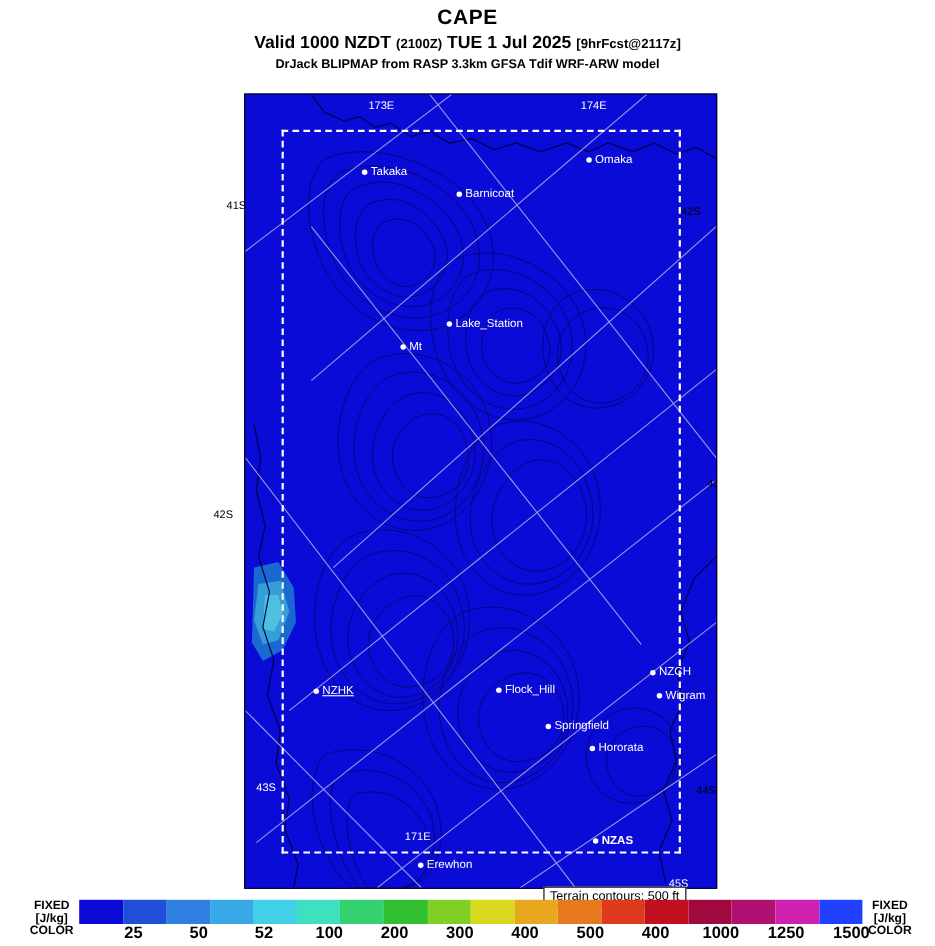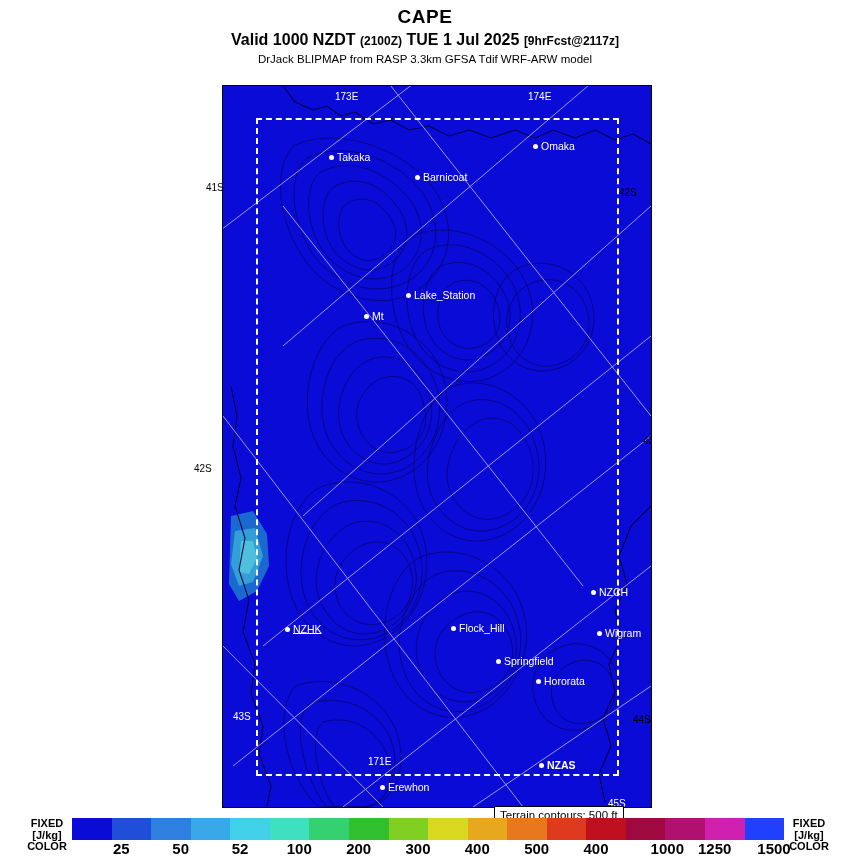--- a/index.html
+++ b/index.html
@@ -39,21 +39,21 @@
     font-size: 16px;
     font-weight: bold;
     margin-top: 3px;
   }
   .subtitle .small {
     font-size: 12px;
     font-weight: bold;
   }
   .subtitle2 {
     font-size: 11.5px;
-    font-weight: normal;
+    font-weight: bold;
     margin-top: 4px;
   }
 
   
   .map-frame {
     position: absolute;
     left: 222px;
     top: 85px;
     width: 430px;
     height: 723px;
@@ -258,21 +258,21 @@
     <div class="domain-box"></div>
 
     <div id="stations">
         <div class="station" style="left: 106px; top: 50px;"><span class="dot"></span><span class="lbl">Takaka</span></div>
         <div class="station" style="left: 310px; top: 39px;"><span class="dot"></span><span class="lbl">Omaka</span></div>
         <div class="station" style="left: 192px; top: 70px;"><span class="dot"></span><span class="lbl">Barnicoat</span></div>
         <div class="station" style="left: 183px; top: 188px;"><span class="dot"></span><span class="lbl">Lake_Station</span></div>
         <div class="station" style="left: 141px; top: 209px;"><span class="dot"></span><span class="lbl">Mt</span></div>
         <div class="station" style="left: 62px; top: 522px; text-decoration: underline;"><span class="dot"></span><span class="lbl">NZHK</span></div>
         <div class="station" style="left: 228px; top: 521px;"><span class="dot"></span><span class="lbl">Flock_Hill</span></div>
-        <div class="station" style="left: 368px; top: 485px;"><span class="dot"></span><span class="lbl">NZCH</span></div>
+        <div class="station" style="left: 368px; top: 505px;"><span class="dot"></span><span class="lbl">NZCH</span></div>
         <div class="station" style="left: 374px; top: 526px;"><span class="dot"></span><span class="lbl">Wigram</span></div>
         <div class="station" style="left: 273px; top: 554px;"><span class="dot"></span><span class="lbl">Springfield</span></div>
         <div class="station" style="left: 297px; top: 574px; padding-left: 16px;"><span class="dot"></span><span class="lbl">Hororata</span></div>
         <div class="station" style="left: 316px; top: 658px; font-weight: bold;"><span class="dot"></span><span class="lbl">NZAS</span></div>
         <div class="station" style="left: 157px; top: 680px;"><span class="dot"></span><span class="lbl">Erewhon</span></div>
       </div>
 
     <div id="gridlabels">
         <div class="gridlabel" style="left: 396px; top: 101px;">42S</div>
         <div class="gridlabel" style="left: 420px; top: 349px;">43S</div>
@@ -321,21 +321,21 @@
     <div class="cbar-ticks" id="cbar-ticks">
         <span style="left: 49.3096px;">25</span>
         <span style="left: 108.69px;">50</span>
         <span style="left: 168px;">52</span>
         <span style="left: 227.31px;">100</span>
         <span style="left: 286.69px;">200</span>
         <span style="left: 346px;">300</span>
         <span style="left: 405.31px;">400</span>
         <span style="left: 464.69px;">500</span>
         <span style="left: 524px;">400</span>
-        <span style="left: 583.31px; margin-left: 12px;">1000</span>
+        <span style="left: 583.31px;">1000</span>
         <span style="left: 642.69px;">1250</span>
         <span style="left: 702px;">1500</span>
       </div>
   </div>
 
 <div class="gridlabel" style="left: 206px; top: 182px; position: absolute;">41S</div>
     <div class="gridlabel" style="left: 194px; top: 463px; position: absolute;">42S</div>
   </div>
 
 </body></html>

